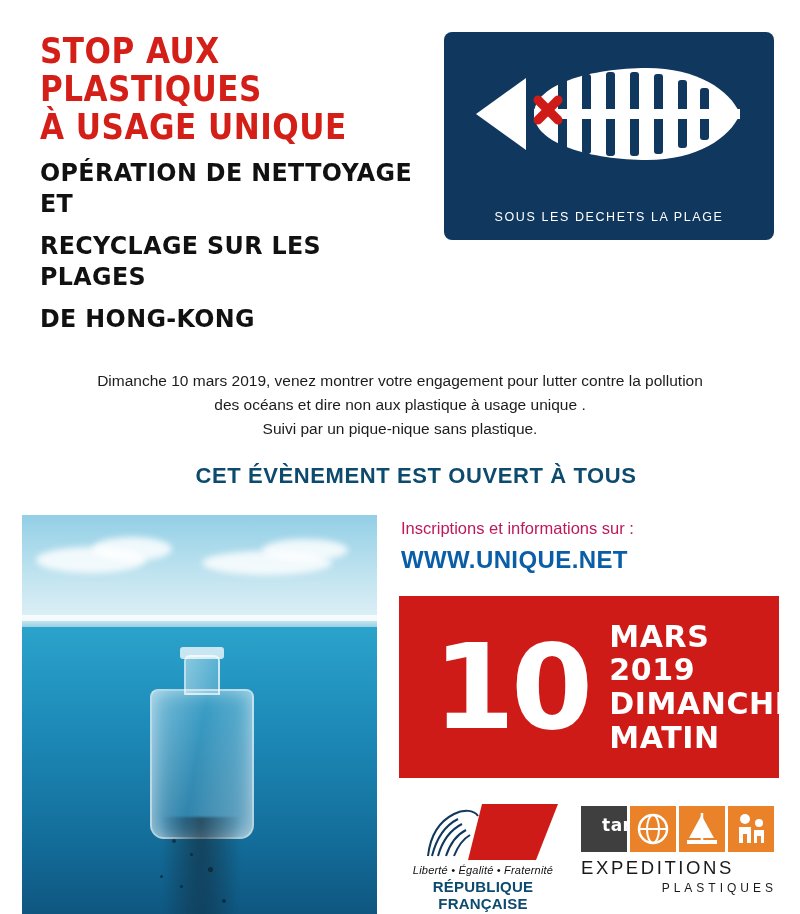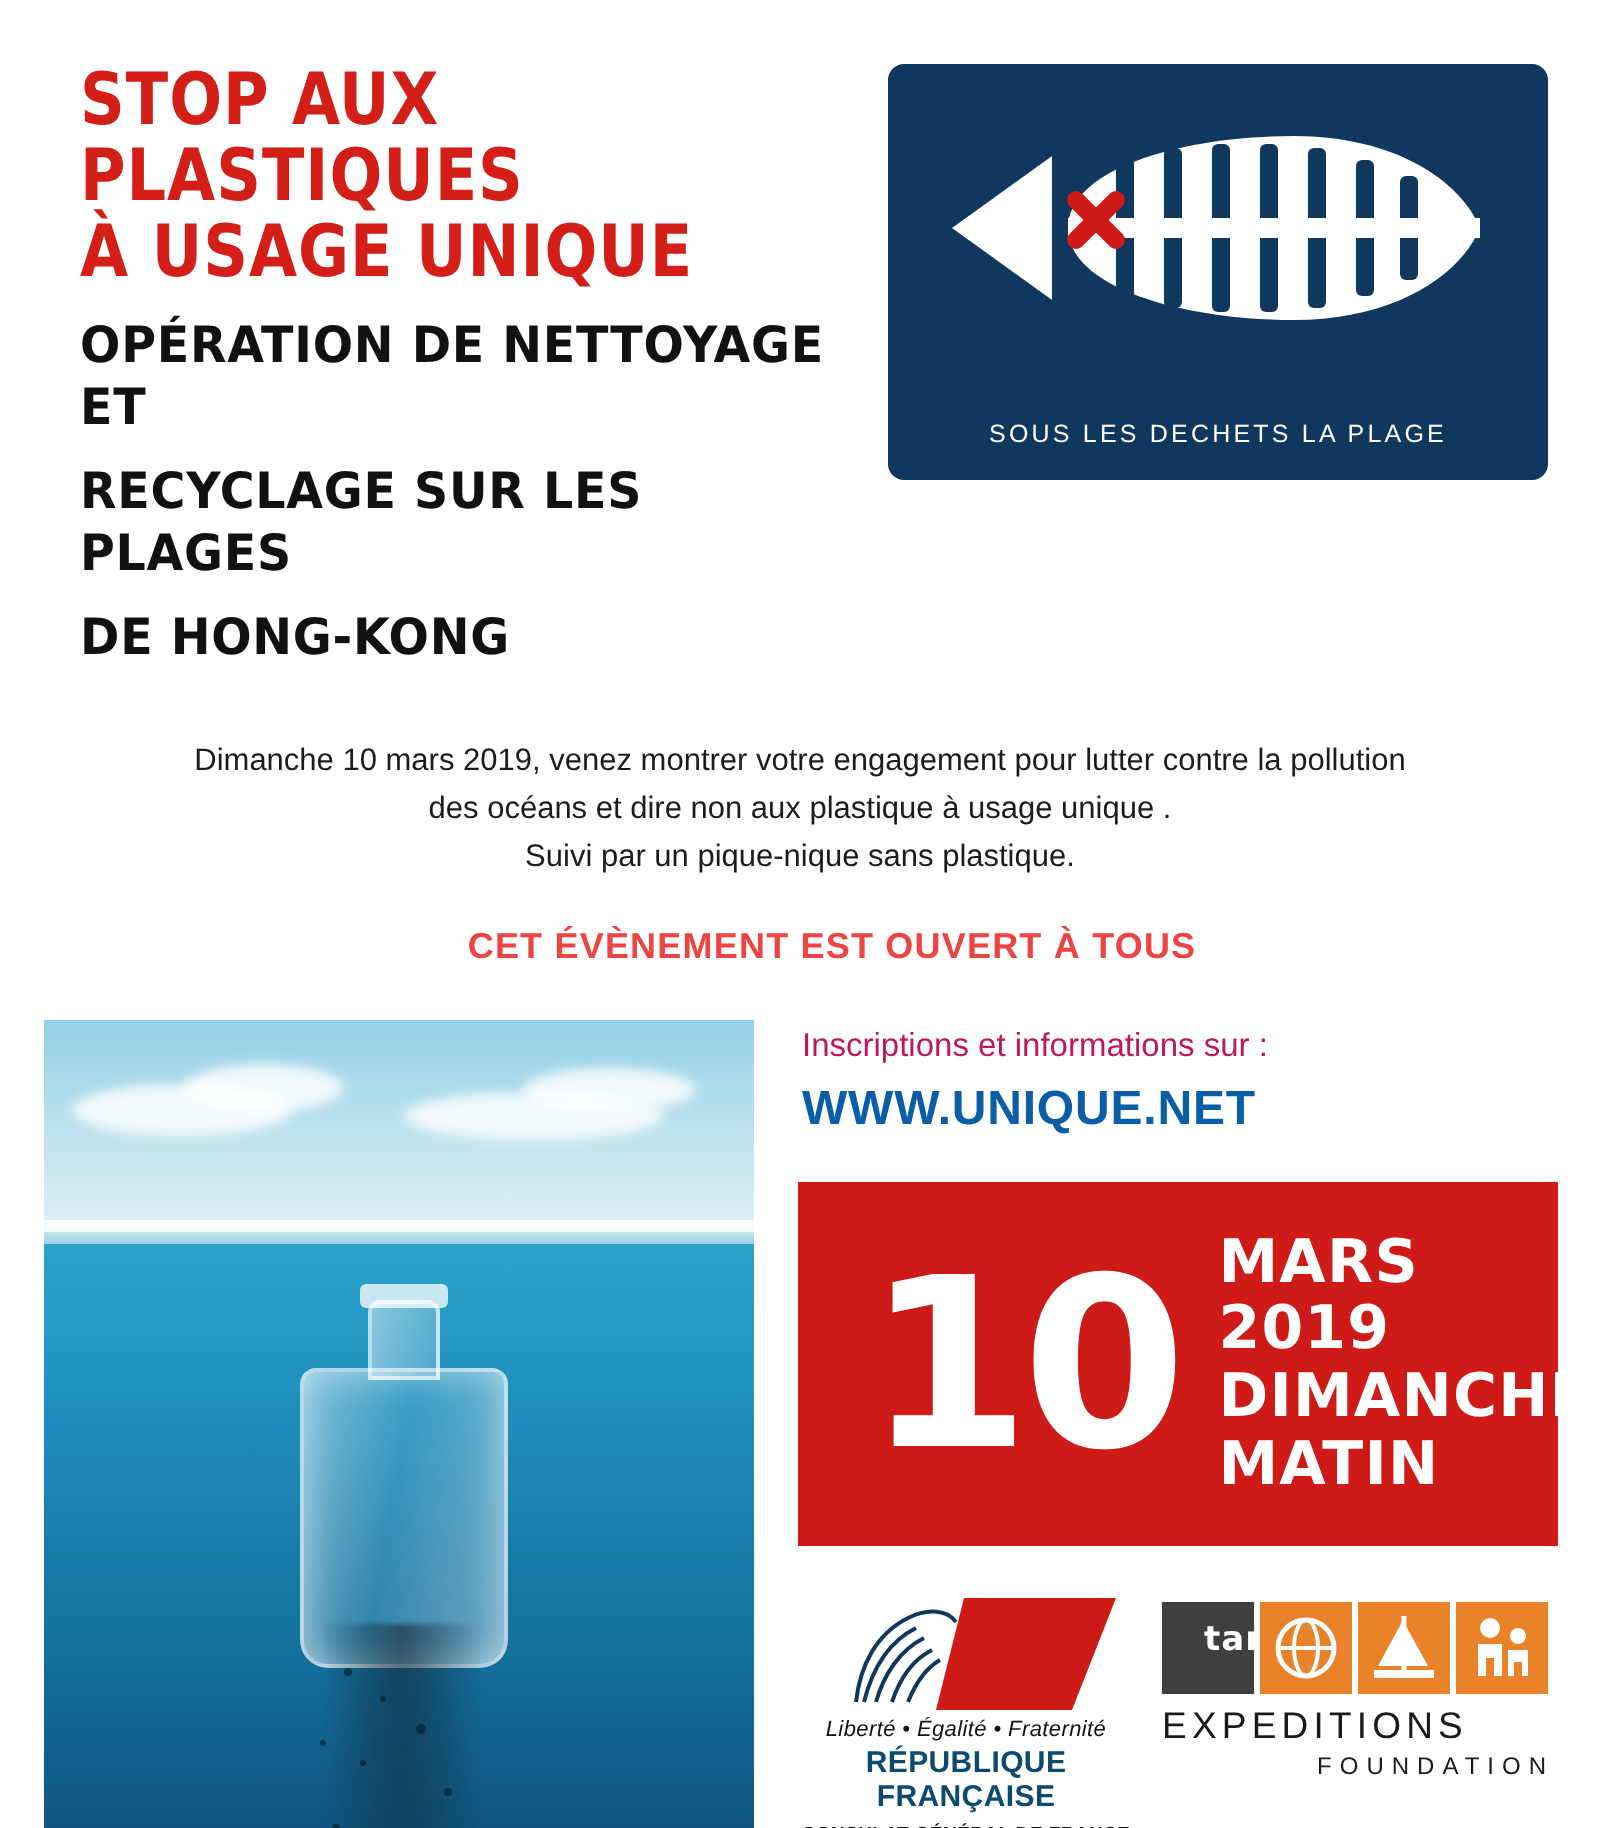--- a/index.html
+++ b/index.html
@@ -71,23 +71,23 @@
   .intro {
     text-align: center;
     color: #1c1c1c;
     font-size: 15.5px;
     line-height: 1.55;
     margin: 34px 46px 0 46px;
     font-family: "Liberation Sans", sans-serif;
   }
   .open-all {
     text-align: center;
-    color: #ef4444;
+    color: #0c4a6e;
     font-weight: 700;
-    font-size: 18px;
+    font-size: 22px;
     letter-spacing: 0.6px;
     margin-top: 22px;
     margin-left: 32px;
   }
 
   
   .body-row {
     display: flex;
     margin-top: 26px;
     padding: 0 22px 0 22px;
@@ -402,21 +402,21 @@
             <div class="tile orange">
               <svg width="46" height="46" viewBox="0 0 46 46">
                 <circle cx="17" cy="13" r="5" fill="#ffffff"></circle>
                 <path d="M11 21 h12 v16 h-4 v-9 h-4 v9 h-4 Z" fill="#ffffff"></path>
                 <circle cx="31" cy="17" r="4" fill="#ffffff"></circle>
                 <path d="M26 24 h10 v13 h-3 v-7 h-4 v7 h-3 Z" fill="#ffffff"></path>
               </svg>
             </div>
           </div>
           <div class="tara-name">EXPEDITIONS</div>
-          <div class="tara-found">FOUNDATION</div>
+          <div class="tara-found">PLASTIQUES</div>
         </div>
       </div>
 
       
 
     </div>
   </div>
 </div>
 
 </body></html>

